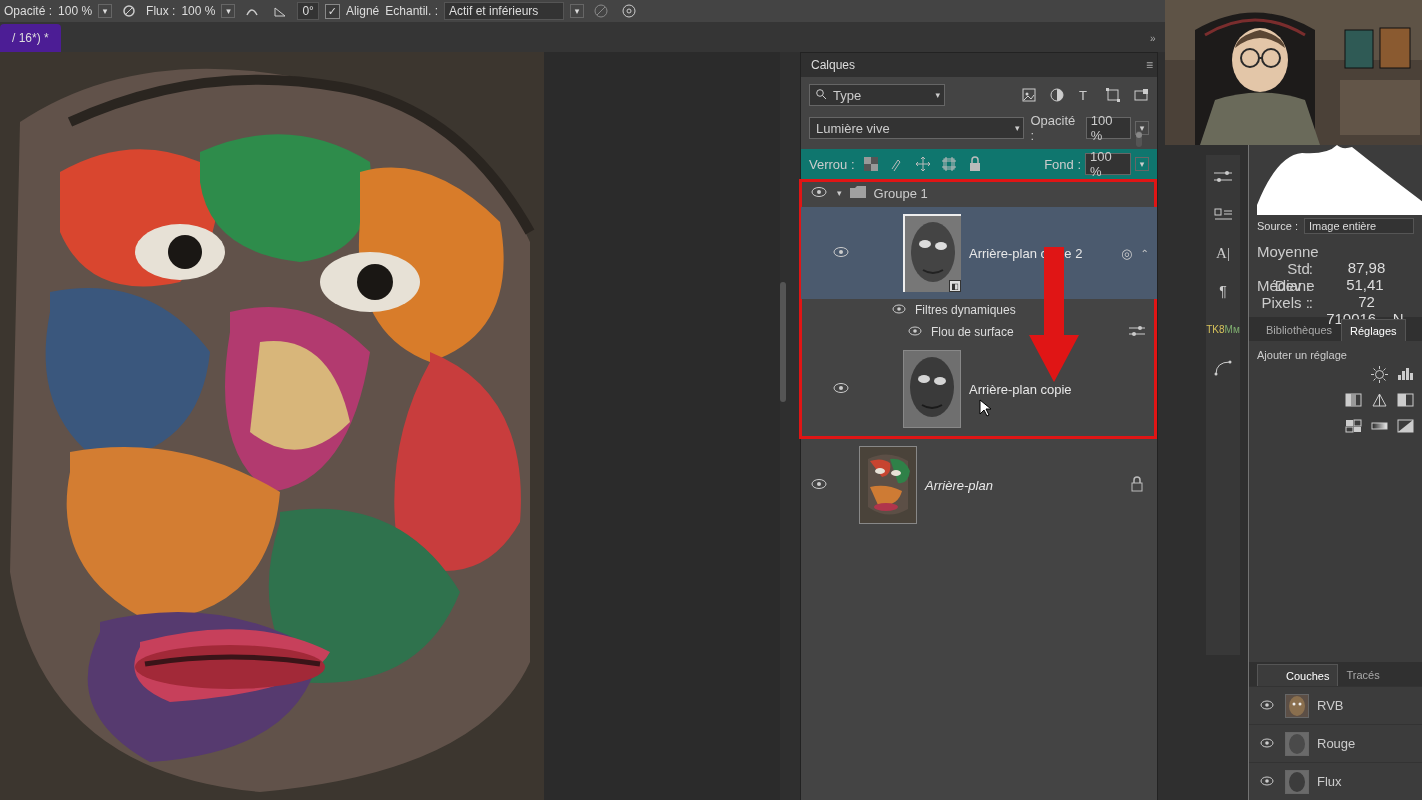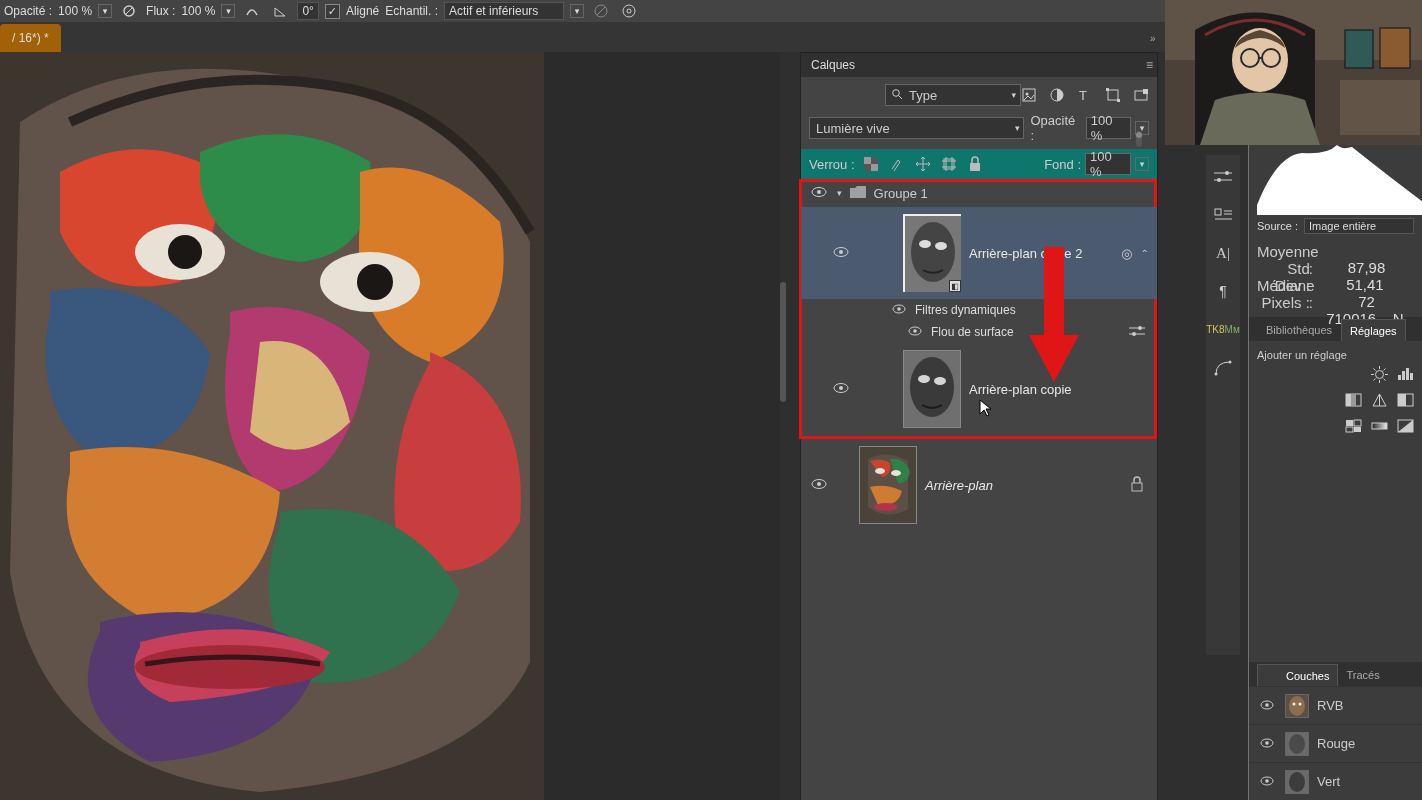--- a/index.html
+++ b/index.html
@@ -9,33 +9,33 @@
   .options-bar { height: 22px; background: #444; display: flex; align-items: center; gap: 6px; padding: 0 4px; font-size: 12px; color: #ddd; }
   .opt-label { white-space: nowrap; }
   .opt-val { white-space: nowrap; }
   .chev { width: 14px; height: 14px; border: 1px solid #666; display: inline-flex; align-items: center; justify-content: center; font-size: 9px; }
   .icon-cell { width: 22px; height: 18px; display: inline-flex; align-items: center; justify-content: center; color: #ccc; }
   .checkbox { width: 15px; height: 15px; border: 1px solid #888; display: inline-flex; align-items: center; justify-content: center; background: #3a3a3a; font-size: 11px; }
   .opt-field { background: #333; border: 1px solid #555; padding: 0 4px; height: 18px; display: inline-flex; align-items: center; }
 
   
   .tab-bar { height: 30px; background: #353535; display: flex; align-items: flex-end; }
-  .tab { background: #a16207; height: 28px; padding: 0 12px; display: flex; align-items: center; border-top-left-radius: 4px; border-top-right-radius: 4px; font-size: 12px; color: #ddd; }
+  .tab { background: #4c1d95; height: 28px; padding: 0 12px; display: flex; align-items: center; border-top-left-radius: 4px; border-top-right-radius: 4px; font-size: 12px; color: #ddd; }
 
   
   .workspace { display: flex; position: relative; height: 748px; }
   .canvas-col { width: 780px; height: 748px; position: relative; background: #2b2b2b; }
   .canvas-img { position: absolute; left: 0; top: 0; width: 544px; height: 748px; }
 
   .layers-panel { position: absolute; left: 800px; top: 52px; width: 358px; height: 748px; background: #444; border: 1px solid #222; }
   .panel-tab { height: 24px; background: #303030; display: flex; align-items: center; padding: 0 10px; font-size: 12px; color: #ddd; position: relative; }
   .panel-tab .menu { position: absolute; right: 4px; font-size: 12px; color: #aaa; }
 
   .layers-controls { padding: 6px 8px; background: #444; }
-  .ctl-row { display: flex; align-items: center; justify-content: flex-end; height: 24px; }
+  .ctl-row { display: flex; align-items: center; justify-content: space-between; height: 24px; }
   .type-select { background: #333; border: 1px solid #666; height: 22px; width: 136px; display: flex; align-items: center; padding: 0 6px; gap: 6px; justify-content: flex-start; position: relative; }
   .type-select .chev2 { position: absolute; right: 4px; font-size: 9px; }
   .filter-icons { display: flex; gap: 12px; align-items: center; }
   .filter-icons span { width: 16px; height: 16px; display: inline-flex; align-items: center; justify-content: center; color: #ccc; }
 
   .blend-row { margin-top: 6px; display: flex; align-items: center; gap: 6px; }
   .blend-select { background: #333; border: 1px solid #666; height: 22px; width: 218px; display: flex; align-items: center; padding: 0 6px; position: relative; }
   .blend-select .chev2 { position: absolute; right: 4px; font-size: 9px; }
   .opac-wrap { display: flex; align-items: center; gap: 4px; }
   .opac-field { background: #333; border: 1px solid #666; height: 22px; width: 46px; padding: 0 4px; display: flex; align-items: center; }
@@ -613,21 +613,21 @@
     </div>
     <div class="ch-row">
       <span class="eye"><svg width="14" height="10">
             <ellipse cx="7" cy="5" rx="6" ry="4" fill="none" stroke="#ccc"></ellipse>
             <circle cx="7" cy="5" r="1.8" fill="#ccc"></circle>
           </svg></span>
       <span class="ch-thumb"><svg width="22" height="22">
             <rect width="22" height="22" fill="#6a6a6a"></rect>
             <ellipse cx="11" cy="11" rx="8" ry="10" fill="#3c3c3c"></ellipse>
           </svg></span>
-      <span>Vert</span>
+      <span>Flux</span>
     </div>
   </div>
 </div>
 
 <div class="webcam">
   <svg width="257" height="145">
     <rect width="257" height="145" fill="#4b4138"></rect>
     <rect x="0" y="0" width="257" height="60" fill="#5e5346"></rect>
 
     <path d="M30 30 Q90 -5 150 30 L150 145 L30 145 Z" fill="#1d1b1a"></path>

